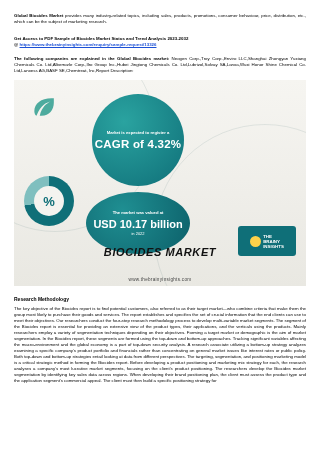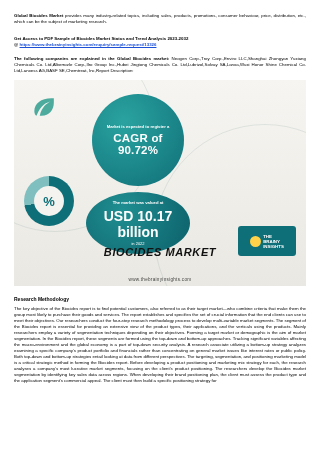--- a/index.html
+++ b/index.html
@@ -61,21 +61,21 @@
     background:radial-gradient(circle at 35% 30%,#2aa3a0,#0f6f78);
   }
   .b-cagr .l1{font-size:4.2px;line-height:5.4px;font-weight:bold;width:74px;}
   .b-cagr .big{font-size:11.5px;font-weight:bold;margin-top:3px;letter-spacing:.2px;}
   .b-val{
     left:72px;top:112px;width:104px;height:62px;
     border-radius:50%;
     background:radial-gradient(circle at 35% 30%,#1f8f92,#0c5f69);
   }
   .b-val .l1{font-size:4.2px;font-weight:bold;line-height:5.4px;}
-  .b-val .big{font-size:14px;font-weight:bold;margin-top:2px;}
+  .b-val .big{font-size:11px;font-weight:bold;margin-top:2px;}
   .b-val .l3{font-size:4px;margin-top:1px;}
 
   .b-share{
     right:12px;top:10px;width:108px;
     text-align:left;color:#14555c;
   }
   .b-share .pct{font-size:12.5px;font-weight:bold;color:#0f6f78;}
   .b-share .d{font-size:4.2px;line-height:5.6px;color:#2b2b2b;}
   .b-seg{
     right:12px;top:78px;width:108px;text-align:left;
@@ -154,21 +154,21 @@
     <svg class="leaf" viewBox="0 0 24 24">
       <path d="M20 4C10 4 4 9 4 16c0 2 1 4 2 4 4-10 9-12 13-13-4 2-8 5-10 13 8 1 13-5 13-12V4z" fill="#2f9e8f" opacity=".85"></path>
     </svg>
 
     <div class="pie">
       <div class="sym">%</div>
     </div>
 
     <div class="bubble b-cagr">
       <div class="l1">Market is expected to register a</div>
-      <div class="big">CAGR of 90.72%</div>
+      <div class="big">CAGR of 4.32%</div>
     </div>
 
     <div class="bubble b-val">
       <div class="l1">The market was valued at</div>
       <div class="big">USD 10.17 billion</div>
       <div class="l3">in 2022</div>
     </div>
 
     <div class="b-share">
       <div class="pct">43.39%</div>

